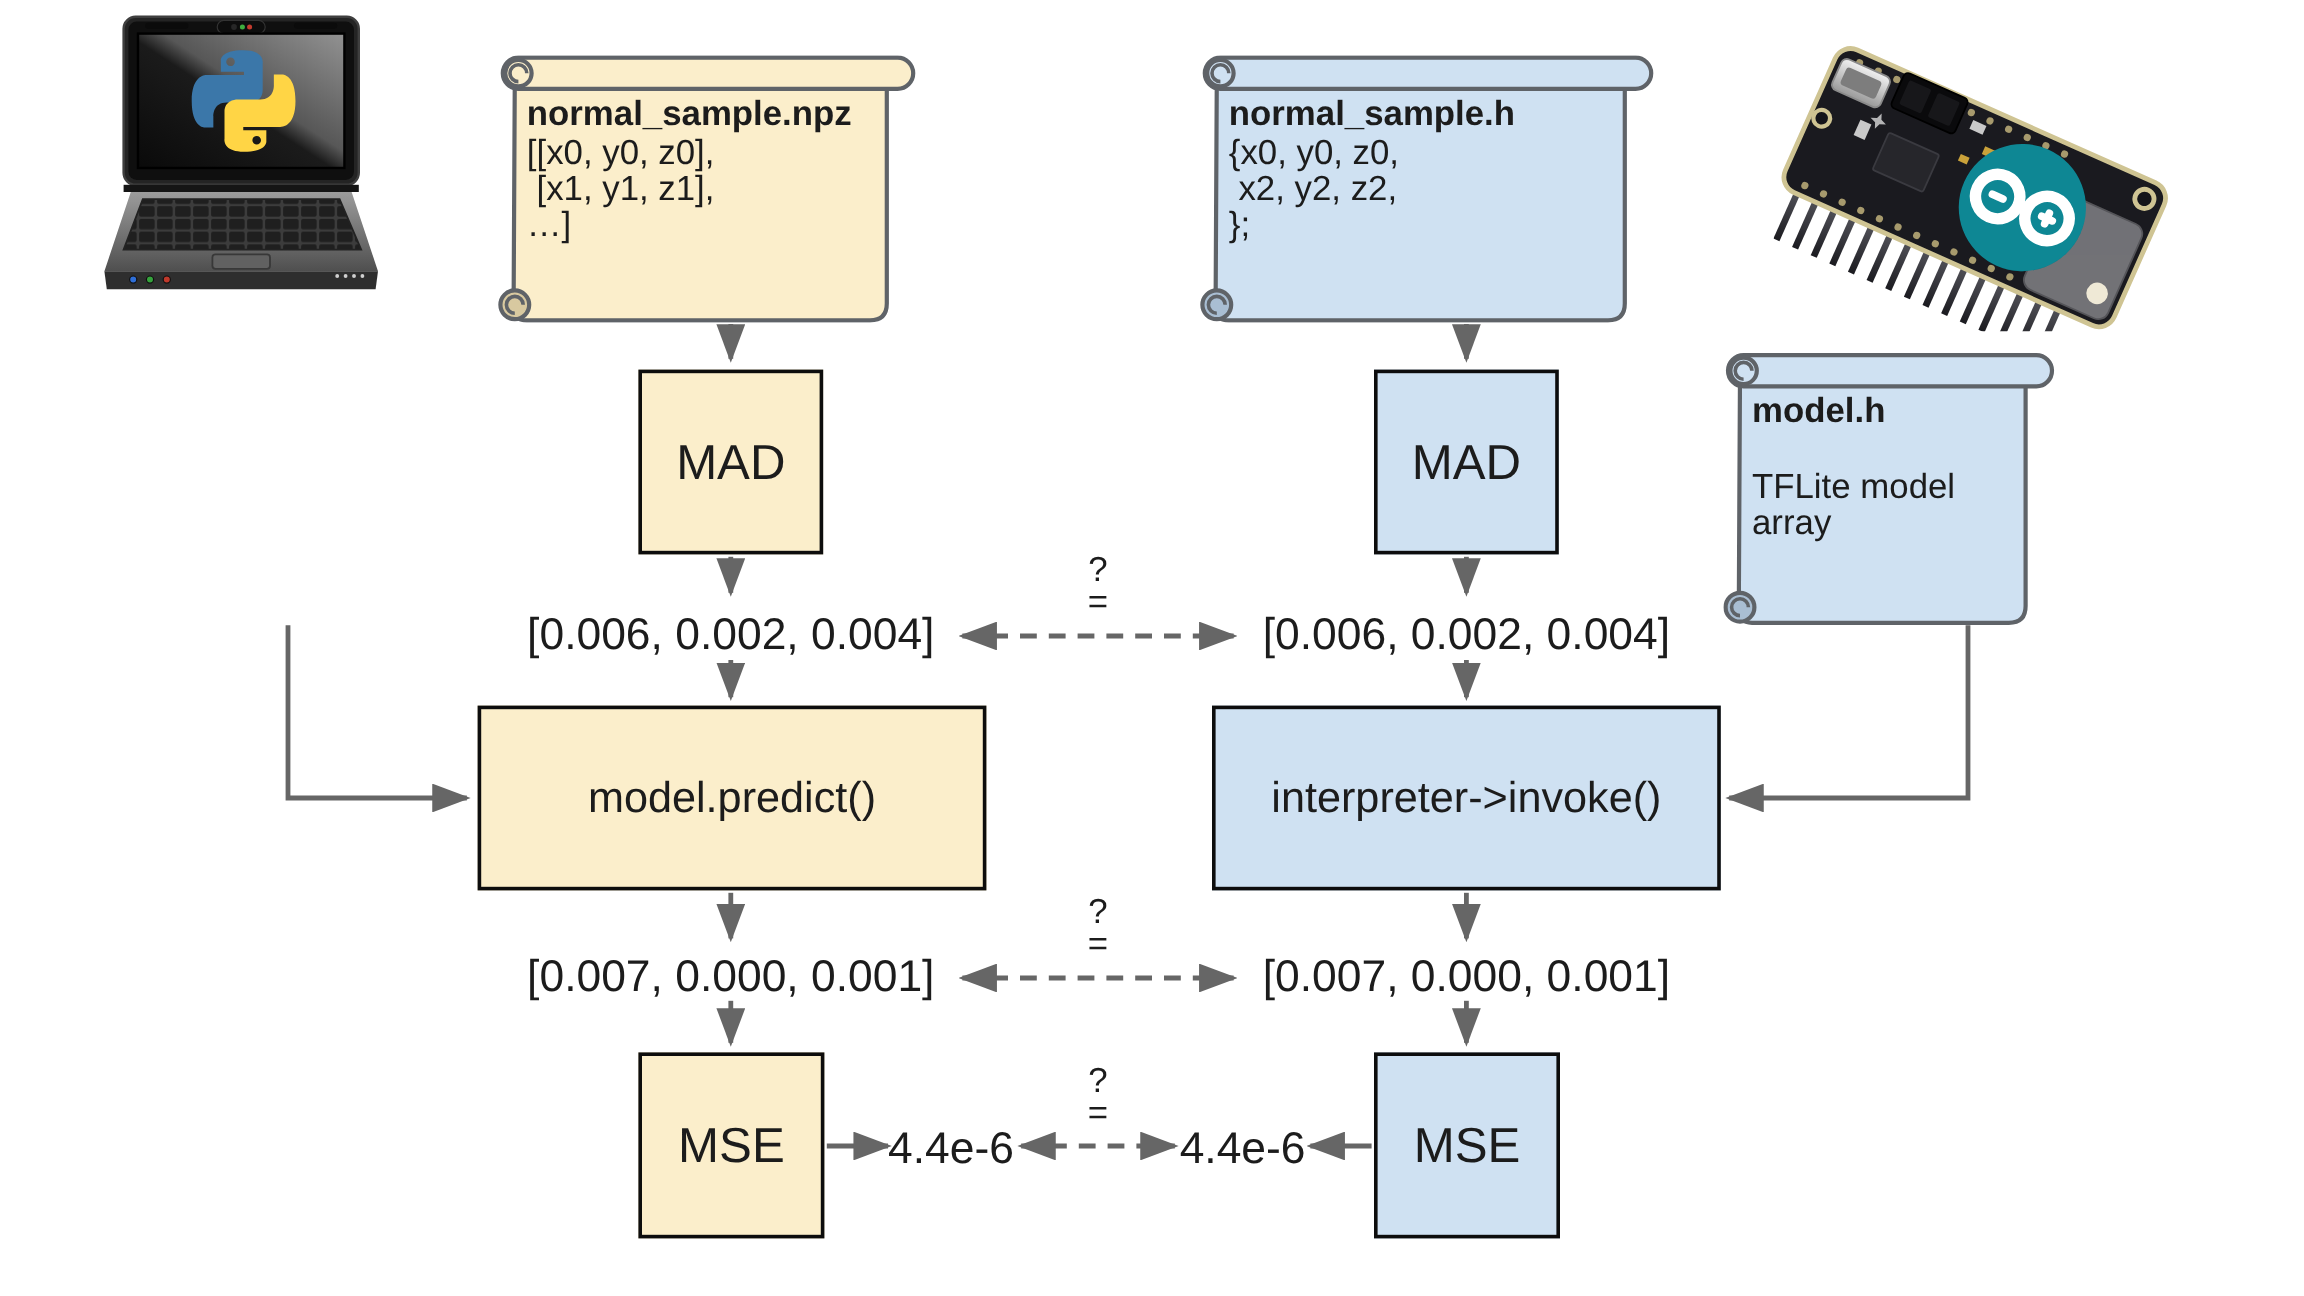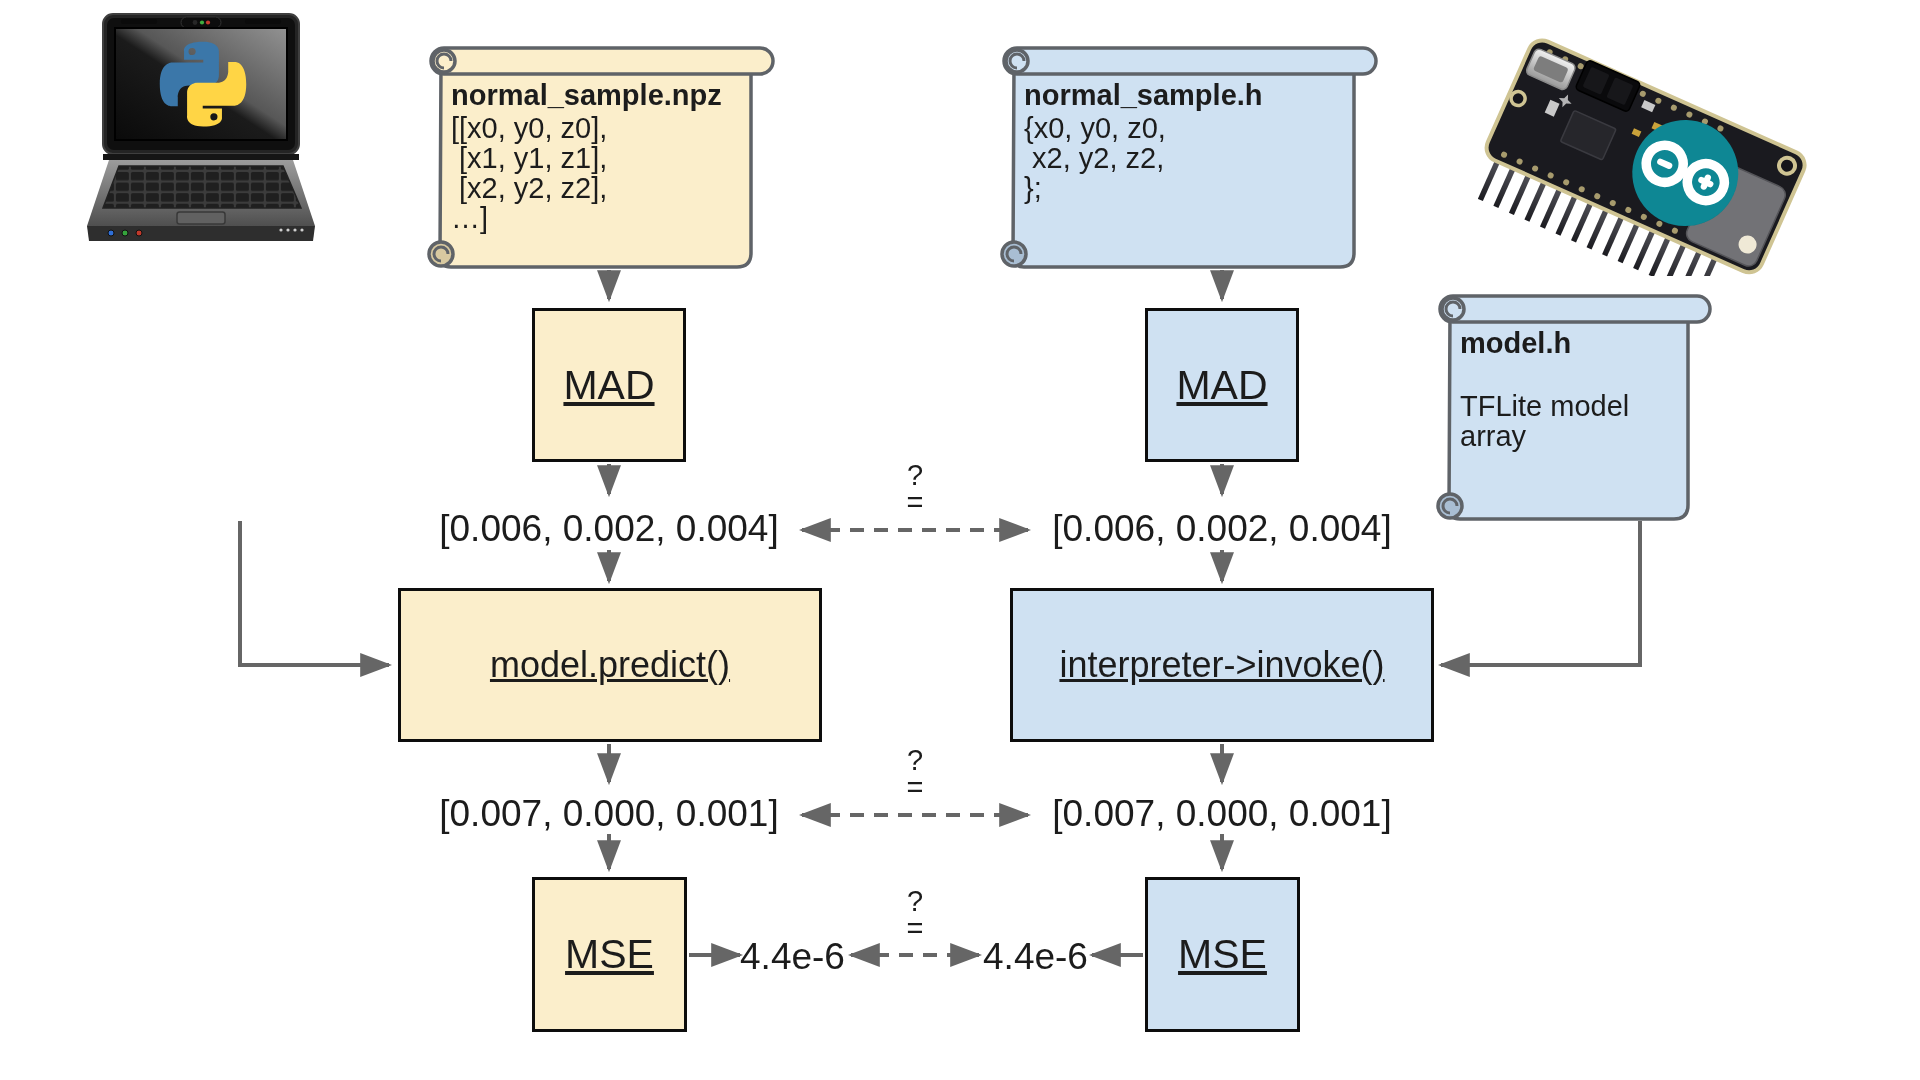--- a/index.html
+++ b/index.html
@@ -7,21 +7,21 @@
     position:relative;width:1920px;height:1080px;background:#fff;overflow:hidden;
     font-family:"Liberation Sans","DejaVu Sans",sans-serif;color:var(--c-text,#1c1c1c);
   }
   #connectors{position:absolute;left:0;top:0;pointer-events:none;}
   #connectors .ln{fill:none;stroke:var(--c-arrow,#666);stroke-width:4;}
   #connectors .dsh{fill:none;stroke:var(--c-arrow,#666);stroke-width:4;stroke-dasharray:14 10;}
   #connectors marker path{fill:var(--c-arrow,#666);}
 
   .node{
     position:absolute;box-sizing:border-box;border:3px solid var(--c-box_border,#0d0d0d);
-    display:flex;align-items:center;justify-content:center;text-align:right;text-decoration:underline;
+    display:flex;align-items:center;justify-content:center;text-align:right;
   }
   .node.yellow{background:var(--c-yellow,#fbeecb);}
   .node.blue{background:var(--c-blue,#cfe1f2);}
   .node.small{font-size:41px;}
   .node.wide{font-size:36px;}
 
   .scroll{position:absolute;}
   .scroll .scroll-bg{position:absolute;left:0;top:0;}
   .scroll-text{position:absolute;left:24px;top:34px;right:30px;font-size:29px;line-height:30px;}
   .scroll-title{font-weight:700;white-space:pre;margin-bottom:3px;}
@@ -184,34 +184,33 @@
         <path d="M-10,52 A53,53 0 0,0 52,-10 L53,0 A53,53 0 0,1 0,53 Z" fill="#0b6b75" opacity="0.6"></path>
         <circle cx="-22.5" cy="0" r="18.5" fill="none" stroke="#fff" stroke-width="9.5"></circle>
         <circle cx="22.5" cy="0" r="18.5" fill="none" stroke="#fff" stroke-width="9.5"></circle>
         <rect x="-30.5" y="-3.2" width="16" height="6.4" rx="3.2" fill="#fff"></rect>
         <rect x="14.5" y="-3.2" width="16" height="6.4" rx="3.2" fill="#fff"></rect>
         <rect x="19.3" y="-8" width="6.4" height="16" rx="3.2" fill="#fff"></rect>
       </g>
     </g>
   </svg>
 
-  <div class="scroll" style="left:427px;top:46px;width:350px;height:230px">
+  <div class="scroll" style="left:415px;top:46px;width:350px;height:230px">
       <svg width="350" height="223" viewBox="0 0 350 223" class="scroll-bg">
         <path d="M14,18 H324 V207 Q324,221 310,221 H24 Q13,221 13,210 Z" fill="#fbeecb" stroke="#5f6368" stroke-width="3.5" stroke-linejoin="round"></path>
         <circle cx="14" cy="208" r="12" fill="#d8c9a0" stroke="#5f6368" stroke-width="3.5"></circle>
         <path d="M21,208 a7,7 0 1,0 -7,7" fill="none" stroke="#5f6368" stroke-width="3"></path>
         <path d="M17,2 H333 a13,13 0 0,1 0,26 H17 a13,13 0 0,1 0,-26 Z" fill="#fbeecb" stroke="#5f6368" stroke-width="3.5" stroke-linejoin="round"></path>
         <circle cx="17" cy="15" r="11" fill="#fbeecb" stroke="#5f6368" stroke-width="3.5"></circle>
         <path d="M24,15 a7,7 0 1,0 -7,7" fill="none" stroke="#5f6368" stroke-width="3"></path>
       </svg>
     <div class="scroll-text">
       <div class="scroll-title">normal_sample.npz</div>
       <div class="scroll-line">[[x0, y0, z0],</div>
       <div class="scroll-line"> [x1, y1, z1],</div>
-      <div class="scroll-line"> [x2, y2, z2],</div>
       <div class="scroll-line">…]</div>
     </div>
   </div>
 
   <div class="scroll" style="left:1000px;top:46px;width:380px;height:205px">
       <svg width="380" height="223" viewBox="0 0 380 223" class="scroll-bg">
         <path d="M14,18 H354 V207 Q354,221 340,221 H24 Q13,221 13,210 Z" fill="#cfe1f2" stroke="#5f6368" stroke-width="3.5" stroke-linejoin="round"></path>
         <circle cx="14" cy="208" r="12" fill="#a9bed3" stroke="#5f6368" stroke-width="3.5"></circle>
         <path d="M21,208 a7,7 0 1,0 -7,7" fill="none" stroke="#5f6368" stroke-width="3"></path>
         <path d="M17,2 H363 a13,13 0 0,1 0,26 H17 a13,13 0 0,1 0,-26 Z" fill="#cfe1f2" stroke="#5f6368" stroke-width="3.5" stroke-linejoin="round"></path>

